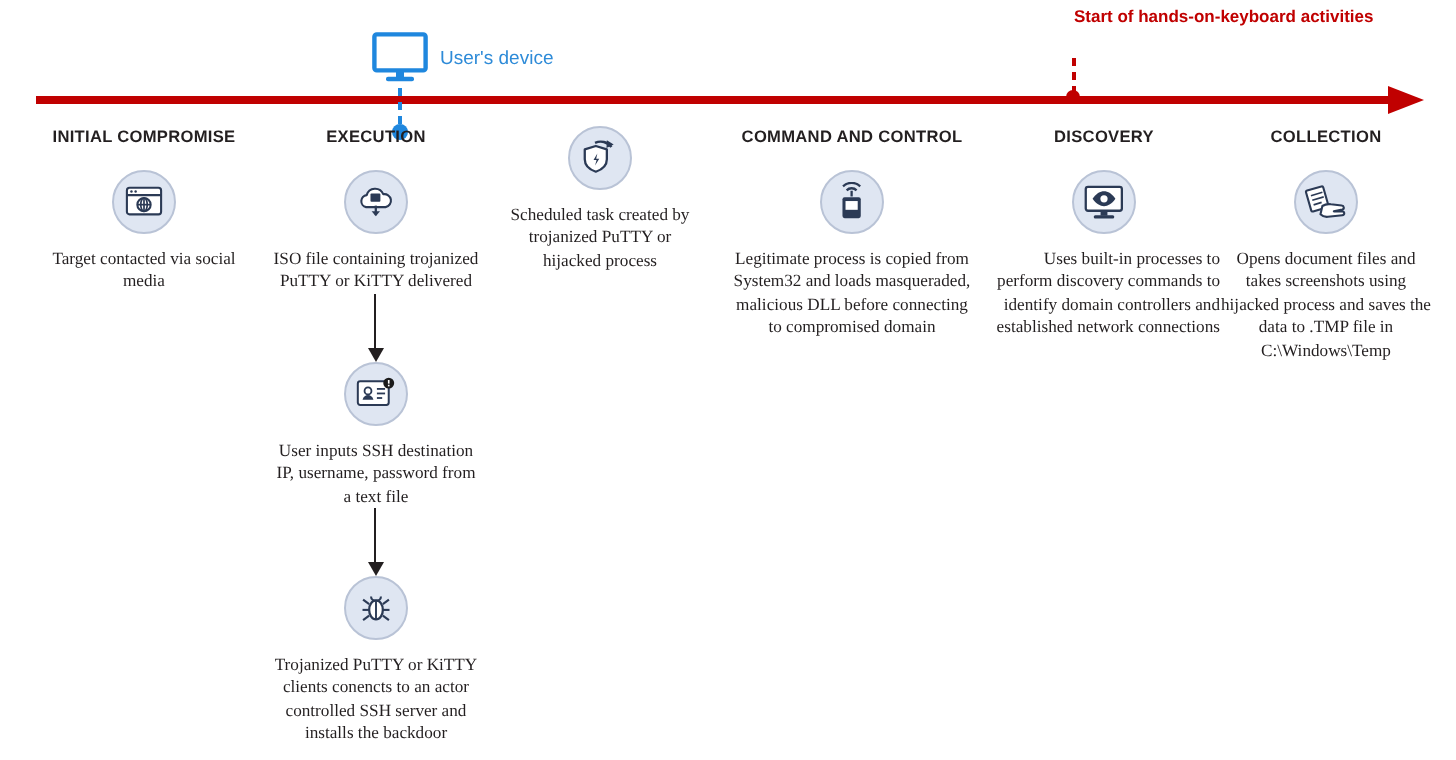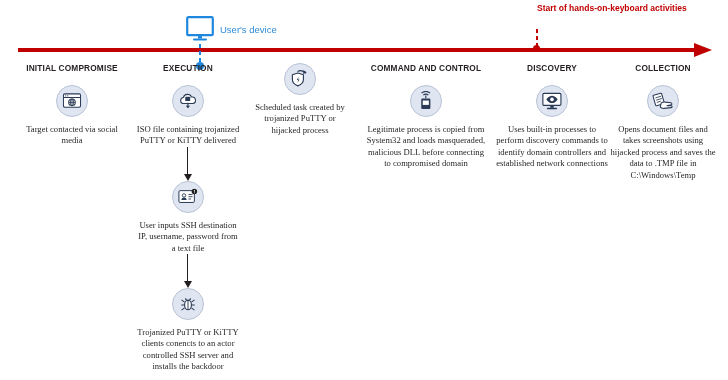--- a/index.html
+++ b/index.html
@@ -296,21 +296,21 @@
     <div class="node">
       <span class="icon-circle">
         <svg width="21" height="19" viewBox="0 0 22 20">
           <rect x="1.4" y="2" width="19" height="12.6" rx="1.2" fill="#fff" stroke="#2b3a55" stroke-width="1.2"></rect>
           <path d="M5 8.3c1.7-2.6 4-3.9 6-3.9s4.3 1.3 6 3.9c-1.7 2.6-4 3.9-6 3.9s-4.3-1.3-6-3.9z" fill="#2b3a55"></path>
           <circle cx="11" cy="8.3" r="1.9" fill="#ffffff"></circle>
           <rect x="9.2" y="14.6" width="3.6" height="2.6" fill="#2b3a55"></rect>
           <rect x="5.6" y="17" width="10.8" height="1.7" rx="0.8" fill="#2b3a55"></rect>
         </svg>
       </span>
-      <div class="node-text" style="padding:0 2px;">Uses built-in processes to perform discovery commands to identify domain controllers and established network connections</div>
+      <div class="node-text" style="padding:0 2px;text-align:right;">Uses built-in processes to perform discovery commands to identify domain controllers and established network connections</div>
     </div>
   </div>
 
   <div class="stage" style="left:604px; width:118px;">
     <div class="stage-title">COLLECTION</div>
     <div class="node">
       <span class="icon-circle">
         <svg width="22" height="20" viewBox="0 0 23 21">
           <rect x="2.2" y="3.2" width="9.4" height="11.4" rx="0.8" transform="rotate(-16 6.9 8.9)" fill="#fff" stroke="#2b3a55" stroke-width="1.1"></rect>
           <line x1="3.6" y1="7.2" x2="9.6" y2="5.4" stroke="#2b3a55" stroke-width="0.9"></line>

